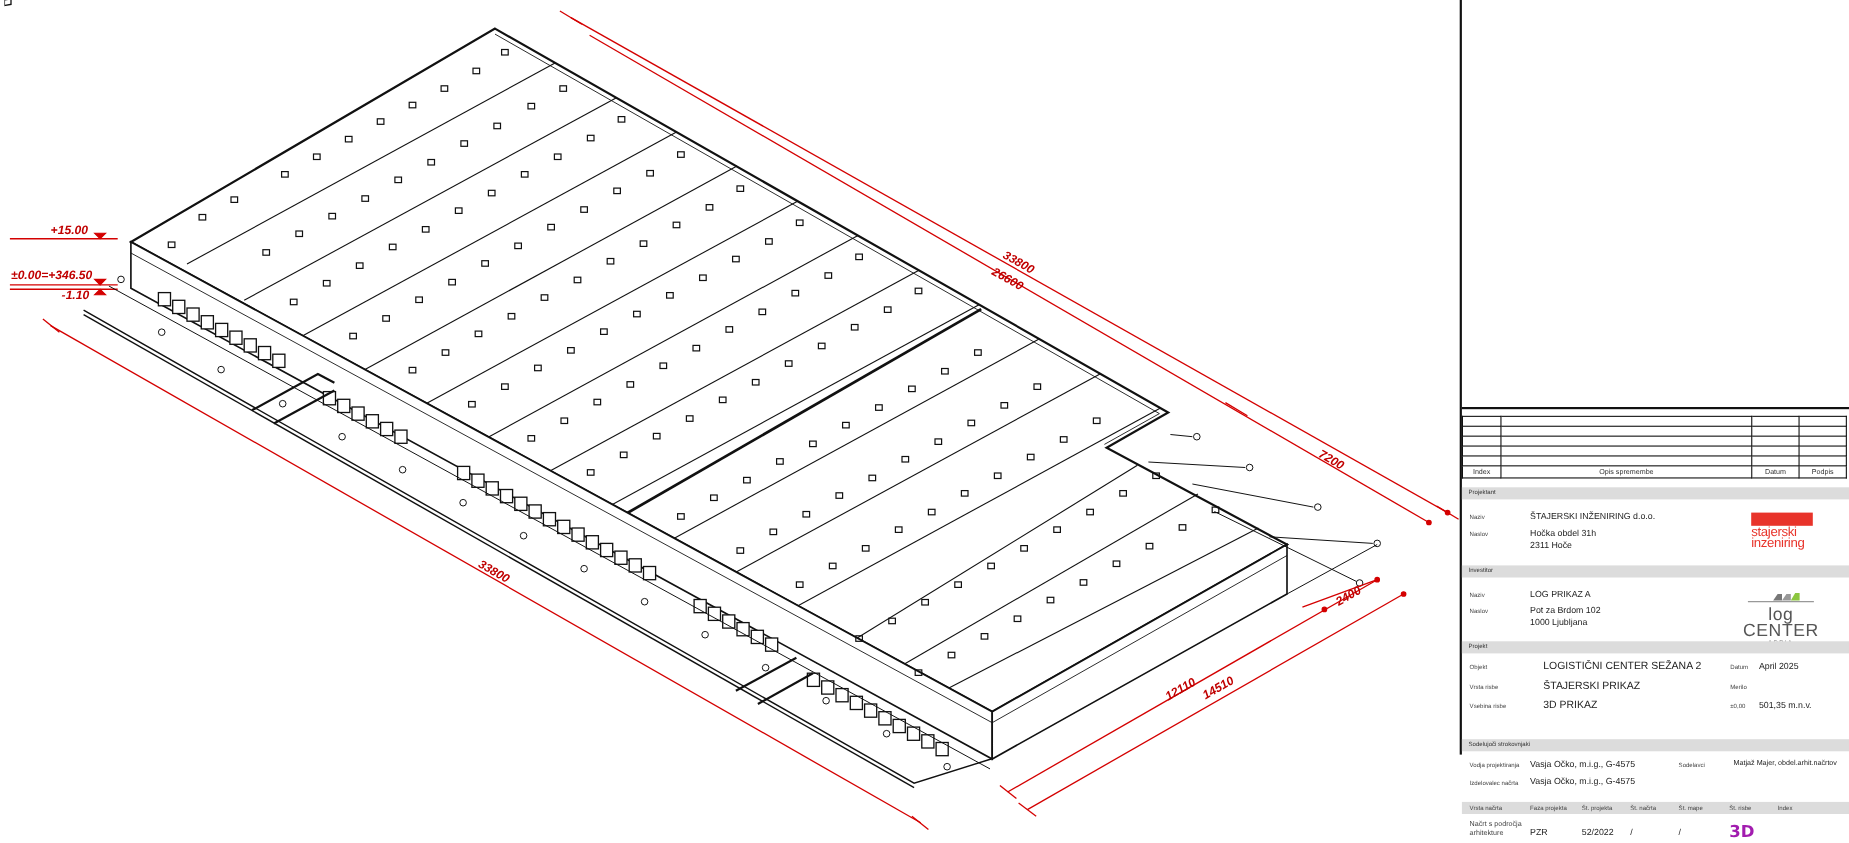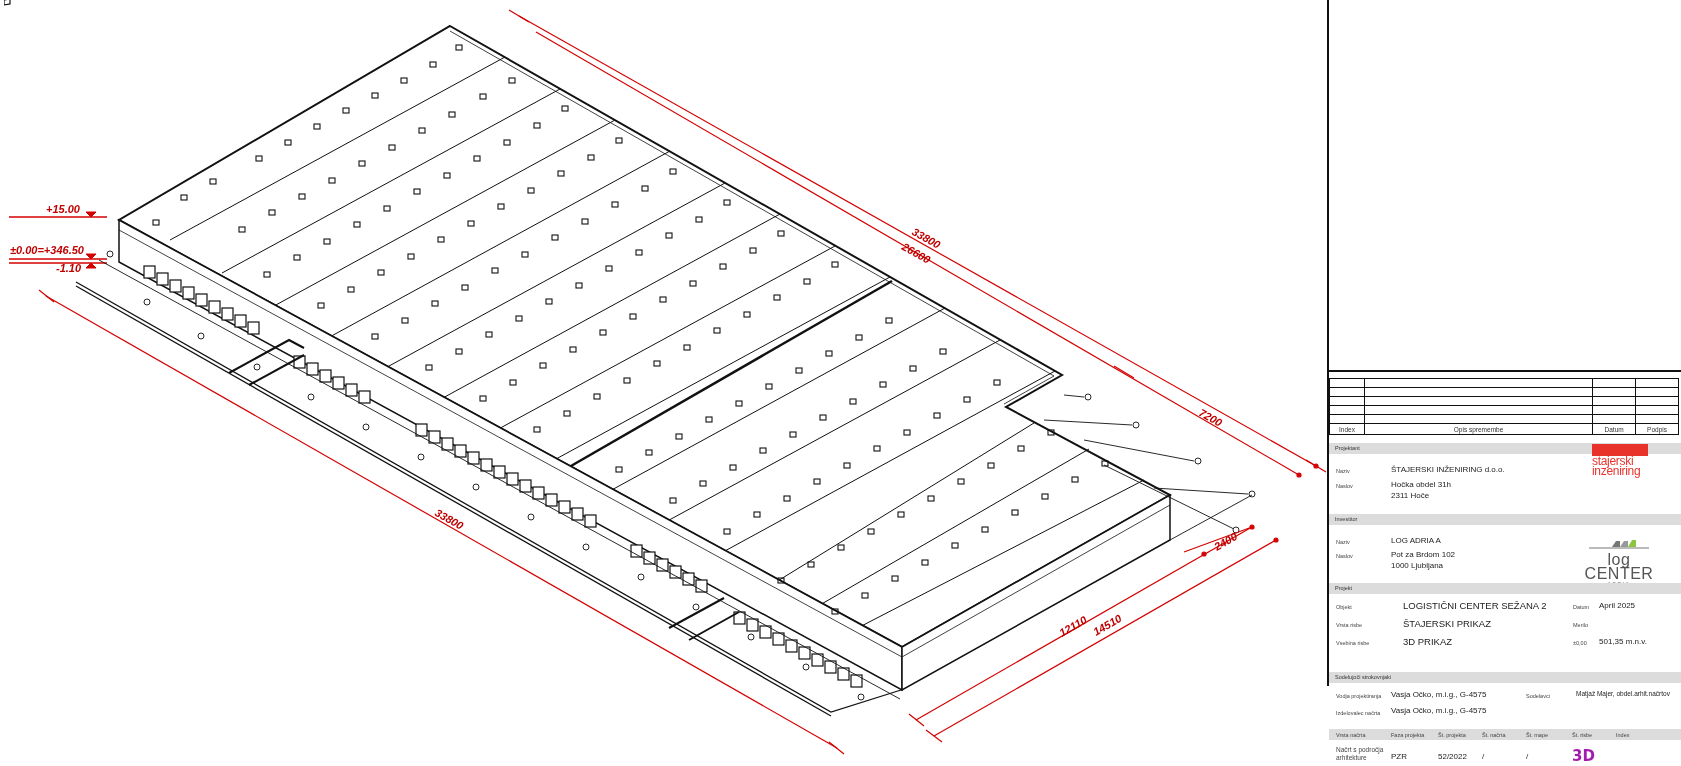--- a/index.html
+++ b/index.html
@@ -12,21 +12,21 @@
   .rev-table{position:absolute;left:0;top:370px;width:352px;border-top:2px solid #111;}
   .rev-table table{border-collapse:collapse;width:350px;margin-top:6px;}
   .rev-table td{border:1.5px solid #111;height:8px;font-size:6px;padding:0;text-align:center;color:#333;}
   .rev-table tr.hdr td{height:10px;font-size:6.5px;}
   .section{position:absolute;left:0;width:352px;}
   .sec-head{background:#dcdcdc;height:11px;font-size:5.5px;line-height:11px;padding-left:6px;color:#333;}
   .row{position:absolute;font-size:5.5px;color:#444;}
   .val{position:absolute;font-size:8px;color:#222;}
   .val.big{font-size:9.5px;padding-left:12px;}
   .val.huge{font-size:15px;font-weight:bold;font-family:"DejaVu Sans",sans-serif;color:#a21caf;}
-  .logo-st{position:absolute;left:263px;top:444px;width:56px;}
+  .logo-st{position:absolute;left:263px;top:466px;width:56px;}
   .logo-st .bar{height:12px;background:#e8332a;}
   .logo-st .t{font-size:12px;line-height:10px;color:#e8332a;letter-spacing:-0.3px;}
   .logo-lc{position:absolute;left:255px;top:535px;width:70px;text-align:center;}
   .logo-lc .ln{font-size:16px;color:#555;letter-spacing:0.5px;line-height:14px;}
   .logo-lc .sub{font-size:5px;color:#777;letter-spacing:1.5px;}
 </style>
 </head>
 <body>
 
 <div id="drawing">
@@ -408,21 +408,21 @@
   <div class="logo-st">
     <div class="bar"></div>
     <div class="t">stajerski</div>
     <div class="t">inzeniring</div>
   </div>
 
   <div class="section" style="top:514px">
     <div class="sec-head">Investitor</div>
   </div>
   <div class="row" style="left:7px;top:539px">Naziv</div>
-  <div class="val" style="left:62px;top:536px">LOG ADRIA A</div>
+  <div class="val" style="left:62px;top:536px">LOG PRIKAZ A</div>
   <div class="row" style="left:7px;top:553px">Naslov</div>
   <div class="val" style="left:62px;top:550px">Pot za Brdom 102</div>
   <div class="val" style="left:62px;top:561px">1000 Ljubljana</div>
   <div class="logo-lc">
     <svg width="70" height="12">
       <line x1="5" y1="11" x2="65" y2="11" stroke="#777" stroke-width="1"></line>
       <polygon points="28,10 32,4 36,4 36,10" fill="#777"></polygon>
       <polygon points="36,10 40,4 44,4 44,10" fill="#999"></polygon>
       <polygon points="44,10 48,3 52,3 52,10" fill="#8cc63f"></polygon>
     </svg>

